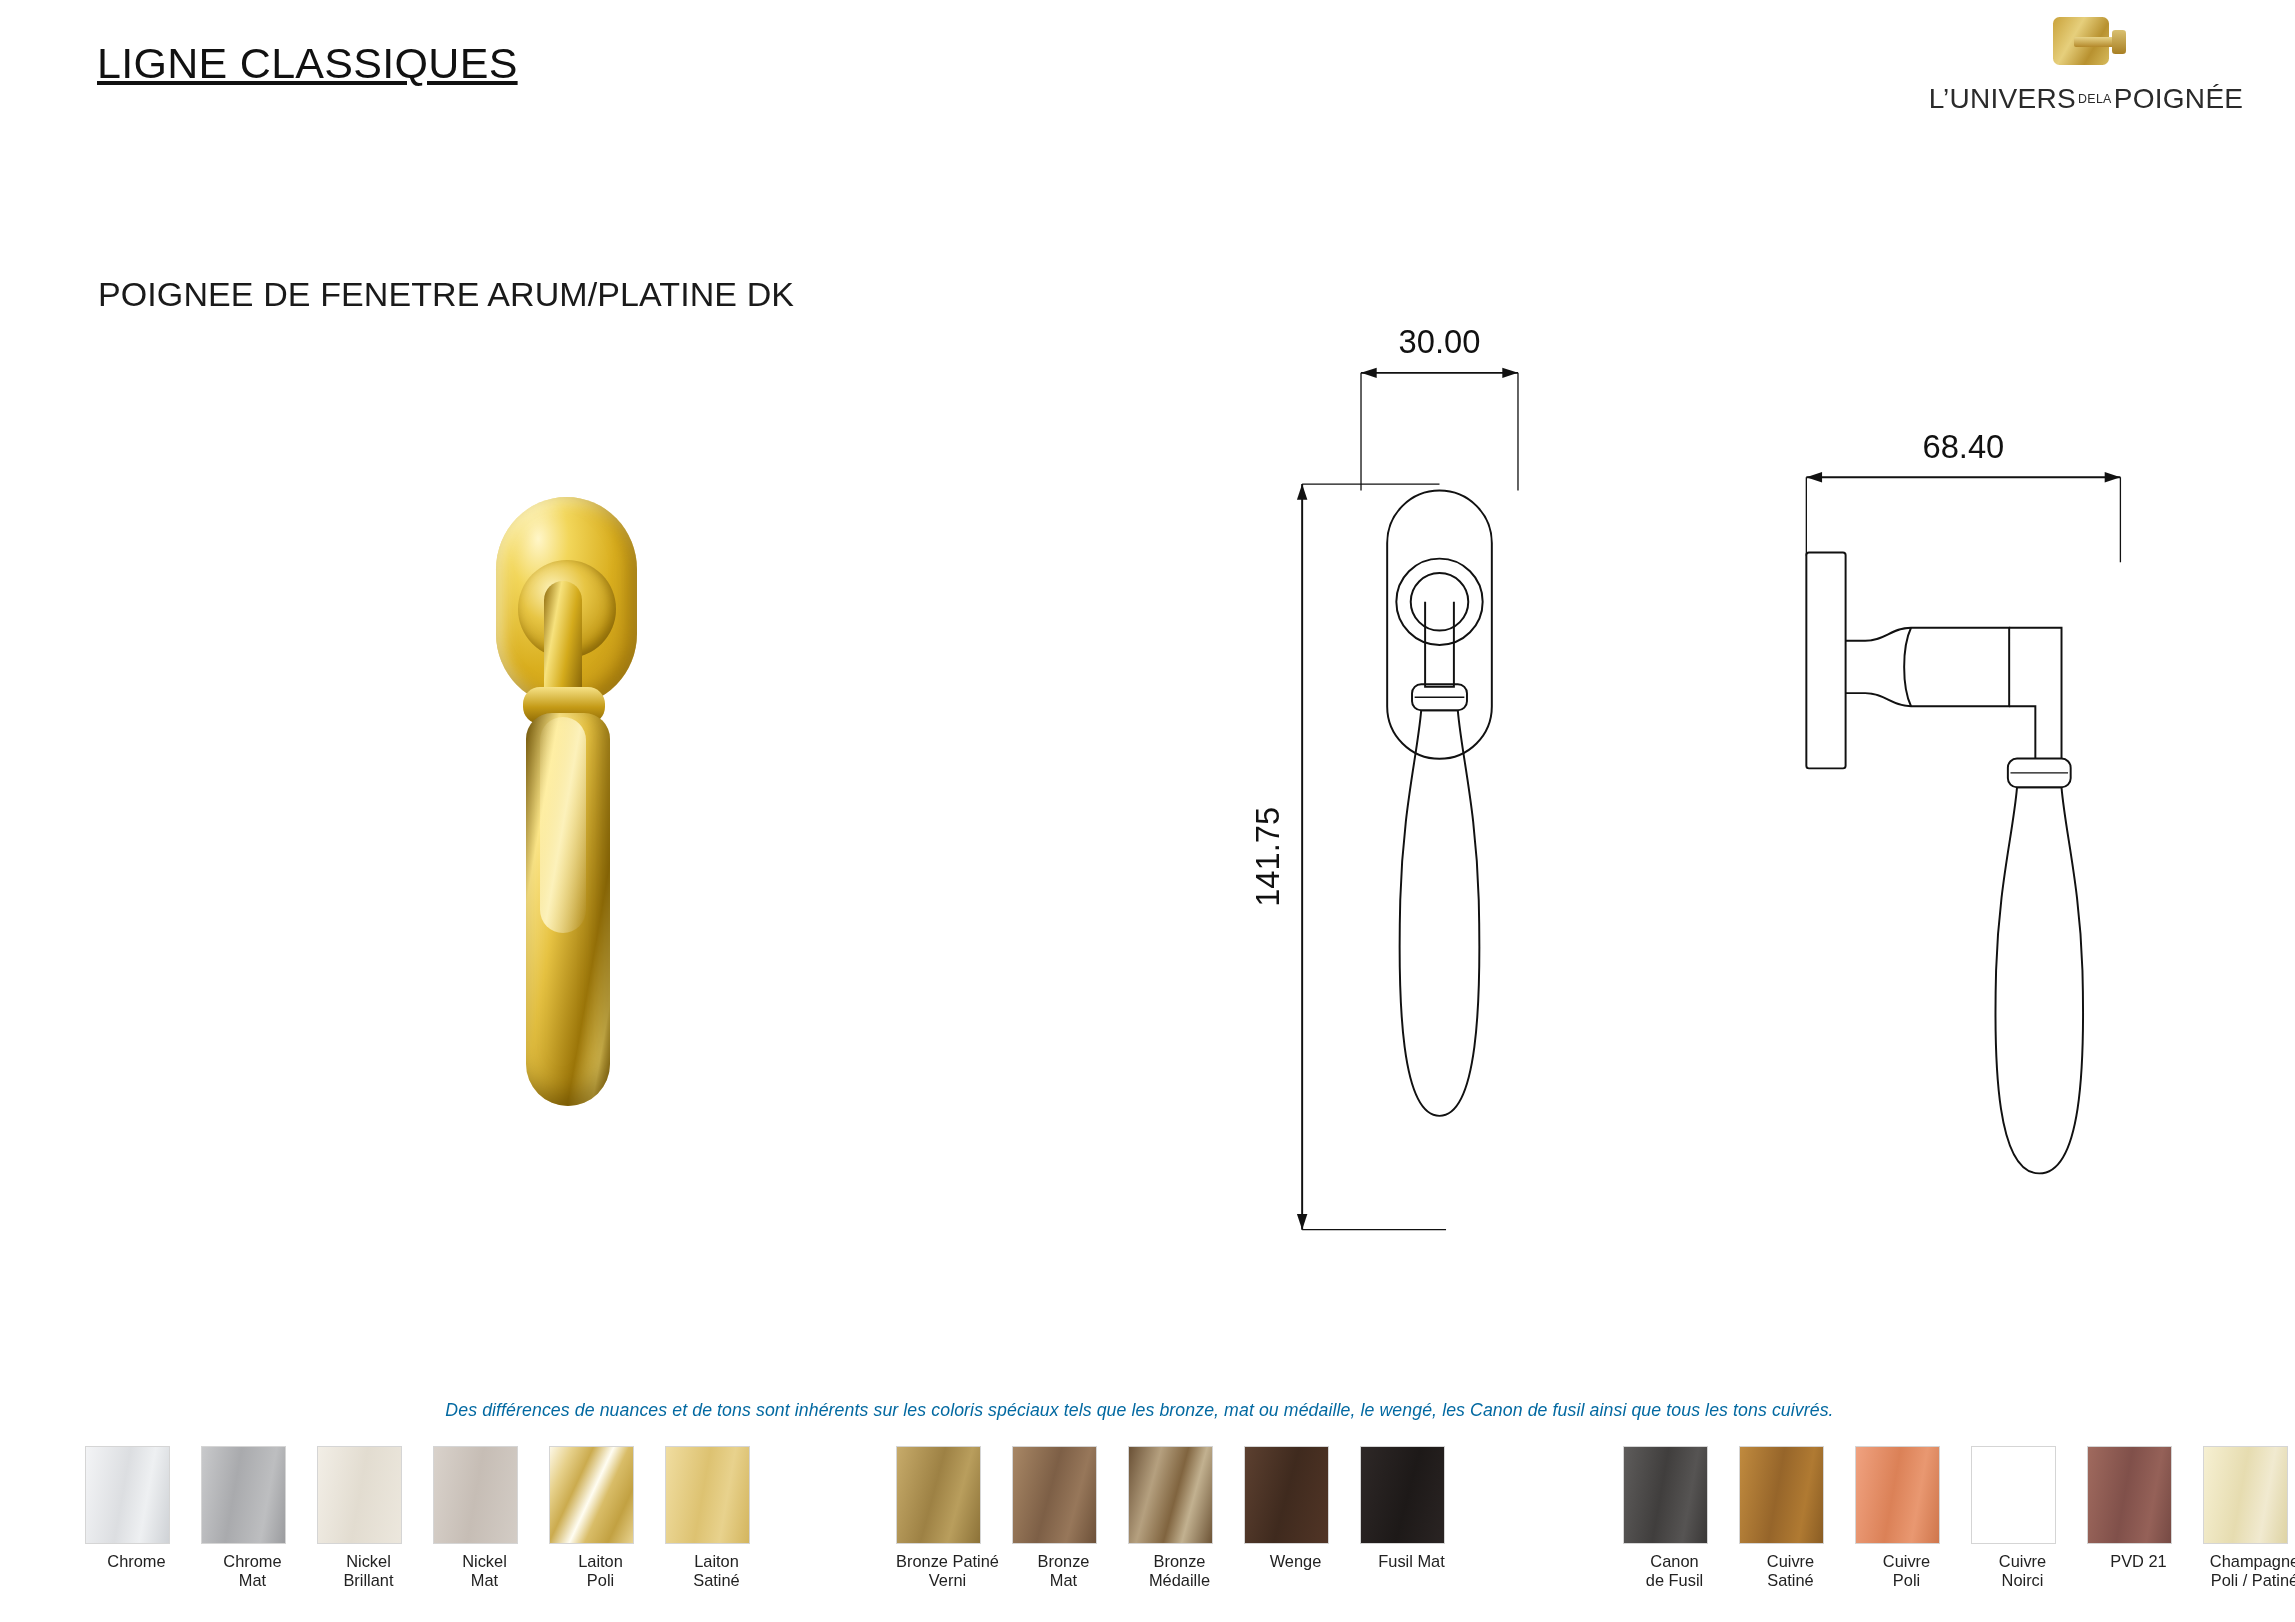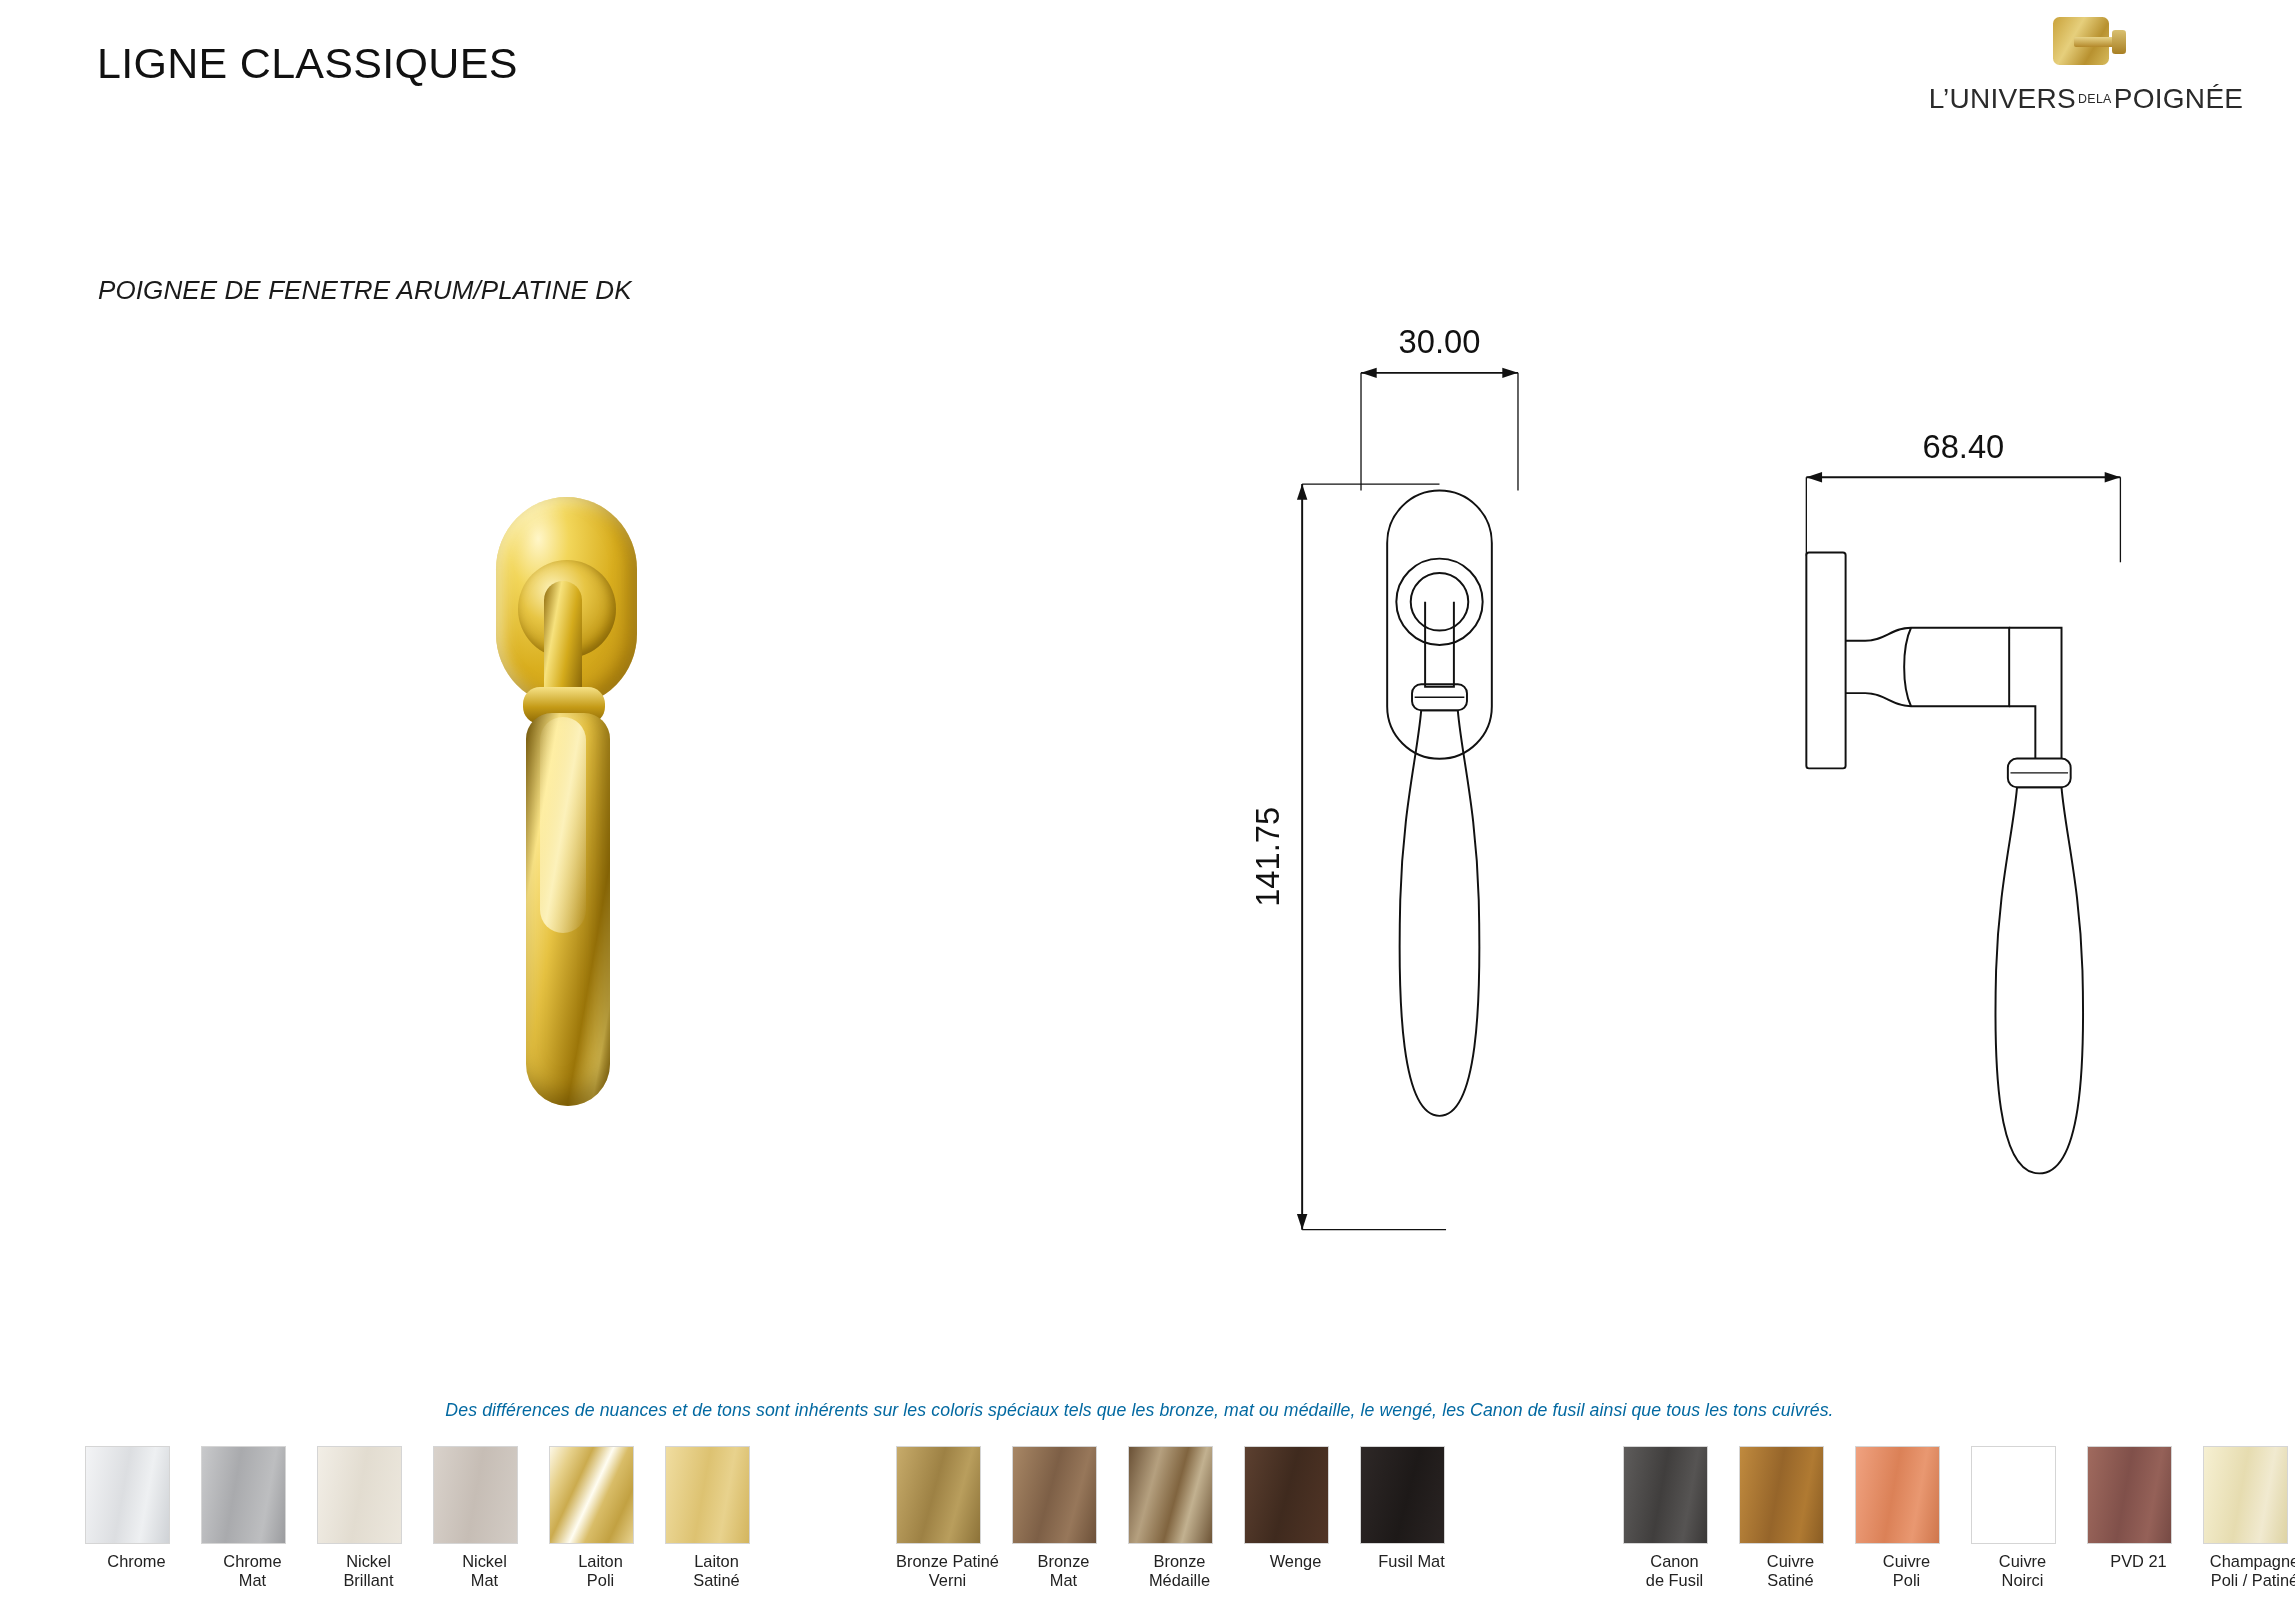--- a/index.html
+++ b/index.html
@@ -17,20 +17,21 @@
   
   .page-title {
     position: absolute;
     left: 97px;
     top: 39px;
     font-size: 43px;
     letter-spacing: 0.3px;
     font-weight: 400;
     color: #111;
     white-space: nowrap;
+    text-decoration: underline;
   }
 
   .brand {
     position: absolute;
     right: 39px;
     top: 13px;
     width: 340px;
     text-align: center;
   }
   .brand-mark {
@@ -79,24 +80,23 @@
     vertical-align: middle;
     text-align: right;
     margin: 0 2px;
   }
 
   
   .product-subtitle {
     position: absolute;
     left: 98px;
     top: 275px;
-    font-size: 26px;
+    font-size: 34px;
     color: #1a1a1a;
     letter-spacing: 0.1px;
-    font-style: italic;
   }
 
   
   .photo {
     position: absolute;
     left: 484px;
     top: 497px;
     width: 177px;
     height: 615px;
   }

